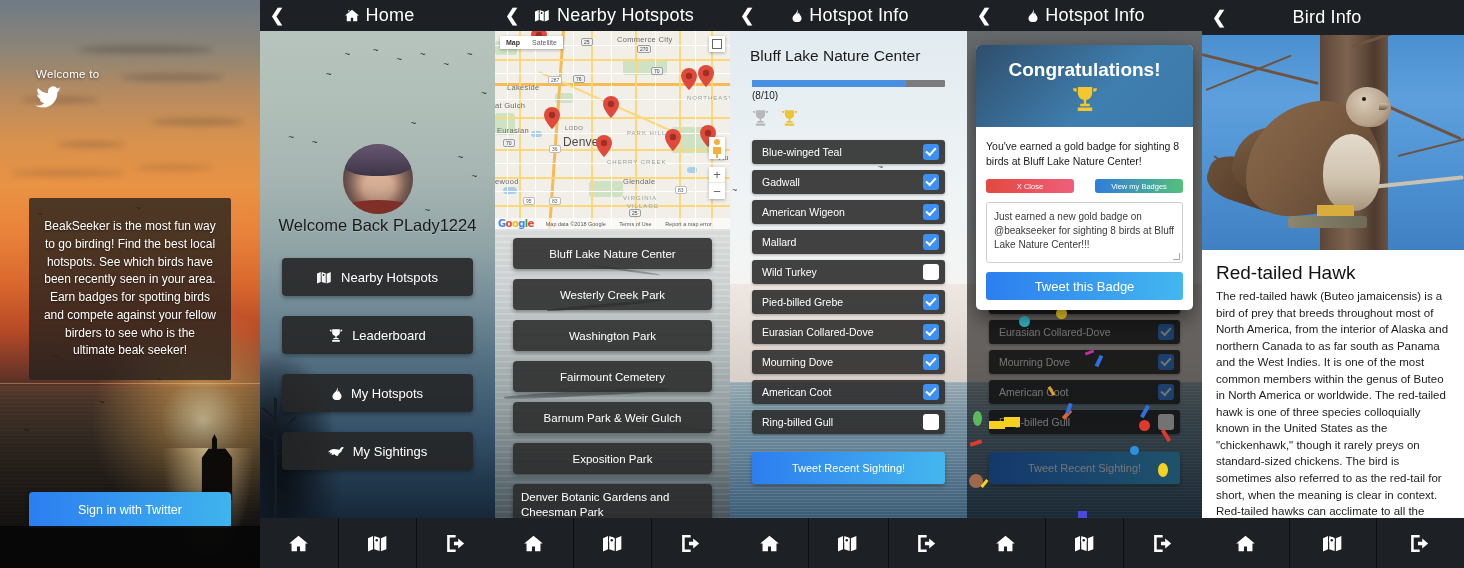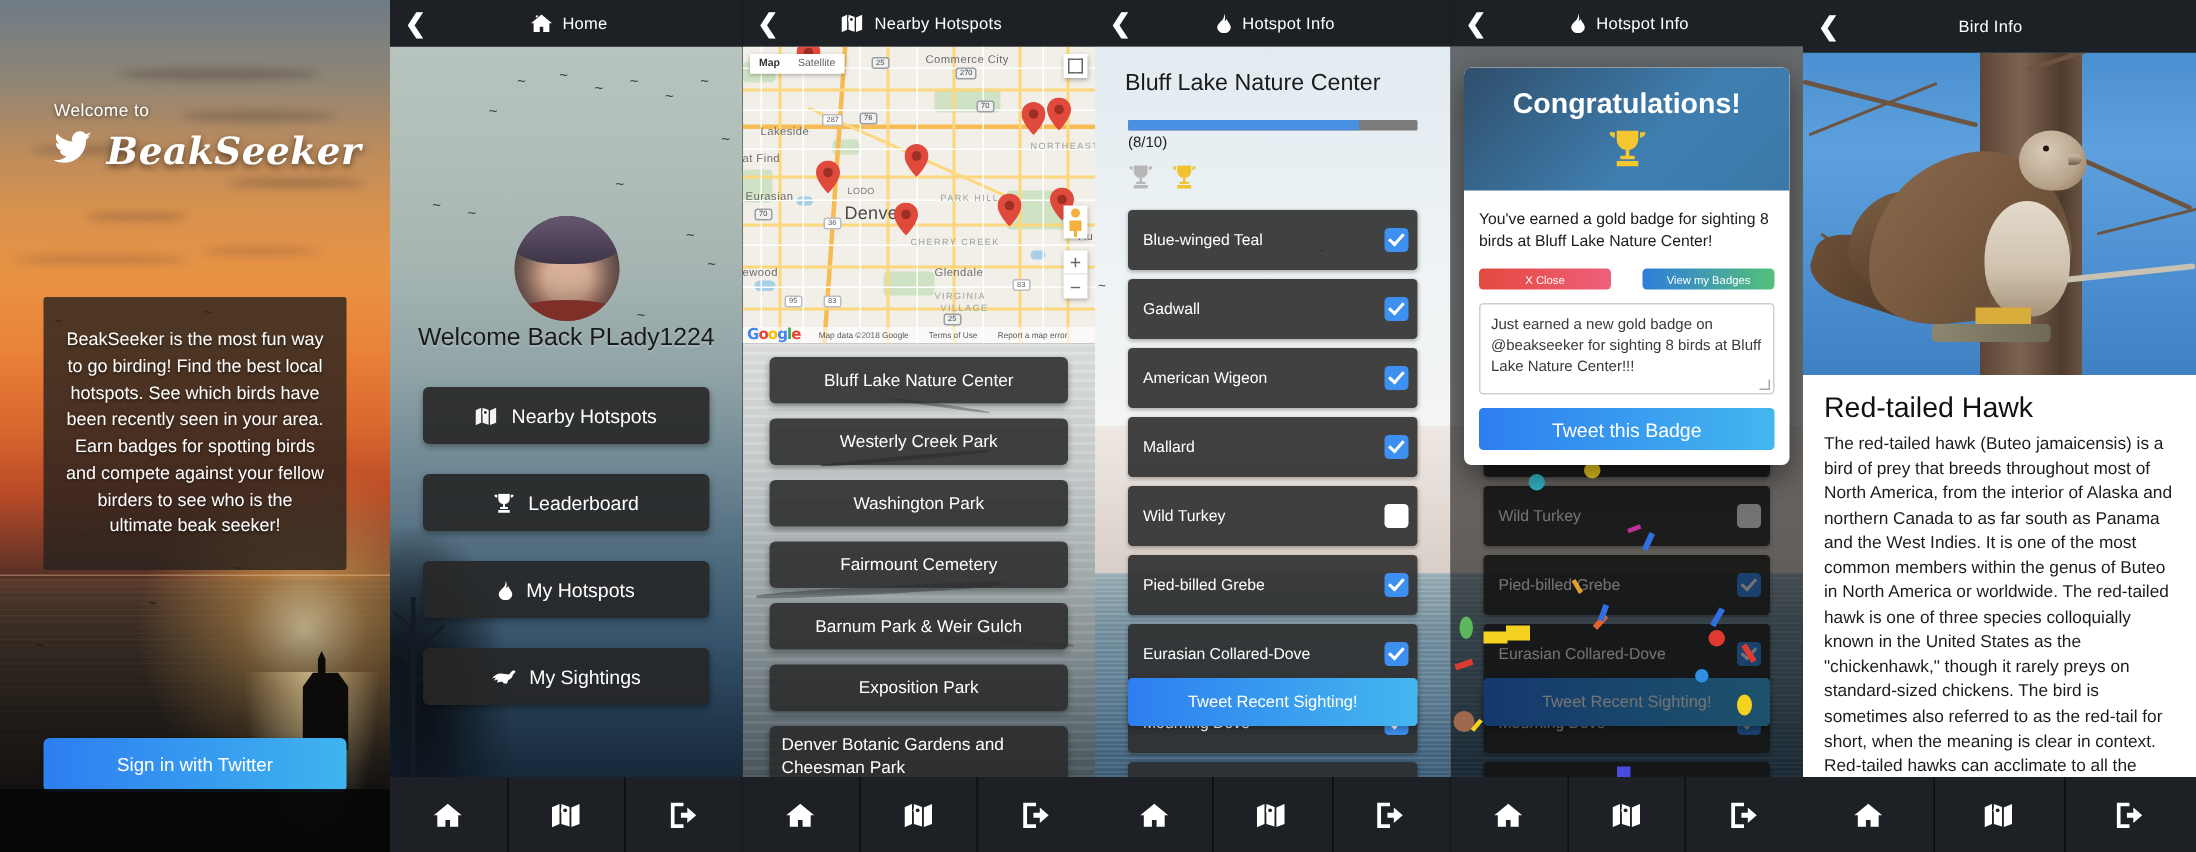--- a/index.html
+++ b/index.html
@@ -24,21 +24,21 @@
   }
   .p6 .hdr { height: 35px; }
   .hdr .back {
     width: 34px; display: flex; align-items: center; justify-content: center;
     font-size: 17px; font-weight: bold; line-height: 1; color:#fff;
   }
   .hdr .mid {
     flex: 1; display: flex; align-items: center; justify-content: center;
     gap: 7px; padding-right: 30px;
   }
-  .hdr .ttl { font-size: 11px; letter-spacing: .2px; }
+  .hdr .ttl { font-size: 18px; letter-spacing: .2px; }
   .hdr svg { display: block; fill: #fff; }
 
   
   .nav {
     position: absolute; left: 0; bottom: 0; width: 100%; height: 50px;
     background: #1d2125; display: flex; z-index: 50;
   }
   .nav .cell {
     flex: 1; display: flex; align-items: center; justify-content: center;
     border-right: 1px solid #0b0d0f;
@@ -235,21 +235,21 @@
   }
   .progress {
     position:absolute; left:22px; right:22px; top:80px; height:7px;
     background:#7c7c7c; border-radius:1px; overflow:hidden;
   }
   .progress i { display:block; height:100%; background:#4a90e2; }
   .pcount { position:absolute; left:22px; top:90px; color:#222; font-size:10px; }
   .trophies { position:absolute; left:22px; top:110px; display:flex; gap:12px; }
   .birdlist { position:absolute; left:22px; right:22px; top:140px; }
   .brow {
-    height: 40px; margin-bottom: 6px; border-radius: 3px;
+    height: 24px; margin-bottom: 6px; border-radius: 3px;
     background: rgba(46,46,46,.90); color: #fff; font-size: 10.5px;
     display: flex; align-items: center; padding: 0 6px 0 10px;
     box-shadow: 0 1px 3px rgba(0,0,0,.3);
   }
   .brow .bn { flex: 1; }
   .cbx {
     width: 16px; height: 16px; border-radius: 3px; background: #fff;
     display: flex; align-items: center; justify-content: center;
   }
   .cbx.on { background: #3d8ff0; }
@@ -397,21 +397,20 @@
     <span class="bird" style="left:38%;top:70%;">~</span>
     <span class="bird" style="left:9%;top:75%;">~</span>
 
     <div class="welcome-to">Welcome to</div>
     <div class="brand">
       <span>
         <svg width="28" height="22" viewBox="0 0 32 24">
             <path fill="#fff" d="M31 3c-1.1.5-2.2.8-3.4 1A5.9 5.9 0 0 0 30.2.8c-1.1.7-2.4 1.2-3.7 1.4A5.9 5.9 0 0 0 16.3 7.8C11.6 7.5 7.4 5.2 4.6 1.7a5.9 5.9 0 0 0 1.8 7.9C5.4 9.5 4.5 9.3 3.7 8.8v.1c0 2.9 2 5.3 4.7 5.8-.5.2-1.1.2-1.7.1.5 2.4 2.7 4.1 5.1 4.2A11.8 11.8 0 0 1 1 21.5 16.6 16.6 0 0 0 10 24c10.8 0 16.7-9 16.7-16.7v-.8c1.1-.8 2.1-1.9 2.9-3.1L31 3z"></path>
           </svg>
       </span>
-      <span class="bname">BeakSeeker</span>
     </div>
     <div class="blurb">BeakSeeker is the most fun way to go birding! Find the best local hotspots. See which birds have been recently seen in your area. Earn badges for spotting birds and compete against your fellow birders to see who is the ultimate beak seeker!</div>
     <div class="twbtn">Sign in with Twitter</div>
     <div class="p1bottom"></div>
   </div>
 
   <div class="panel p2">
     <div class="hdr">
       <div class="back">❮</div>
       <div class="mid">
@@ -561,21 +560,21 @@
       <div class="rd" style="left:0;top:160px;width:235px;height:1px;"></div>
       <div class="rd" style="left:12px;top:0;width:1px;height:198px;"></div>
       <div class="rd" style="left:40px;top:0;width:1px;height:198px;"></div>
       <div class="rd" style="left:78px;top:0;width:1px;height:198px;"></div>
       <div class="rd" style="left:116px;top:0;width:1px;height:198px;"></div>
       <div class="rd" style="left:160px;top:0;width:1px;height:198px;"></div>
       <div class="rd" style="left:200px;top:0;width:1px;height:198px;"></div>
 
       <div class="mlabel mid" style="left:122px;top:4px;">Commerce City</div>
       <div class="mlabel mid" style="left:12px;top:52px;">Lakeside</div>
-      <div class="mlabel mid" style="left:0;top:70px;">at Find</div>
+      <div class="mlabel mid" style="left:0;top:70px;">at Gulch</div>
       <div class="mlabel mid" style="left:2px;top:95px;">Eurasian</div>
       <div class="mlabel" style="left:70px;top:94px;">LODO</div>
       <div class="mlabel area" style="left:132px;top:99px;">PARK HILL</div>
       <div class="mlabel area" style="left:192px;top:64px;">NORTHEAST</div>
       <div class="mlabel mid" style="left:128px;top:146px;text-align:right;">Glendale</div>
       <div class="mlabel area" style="left:128px;top:164px;">VIRGINIA</div>
       <div class="mlabel area" style="left:132px;top:172px;">VILLAGE</div>
       <div class="mlabel area" style="left:112px;top:128px;">CHERRY CREEK</div>
       <div class="mlabel mid" style="left:0;top:146px;">ewood</div>
       <div class="mlabel mid" style="left:224px;top:122px;">Au</div>

